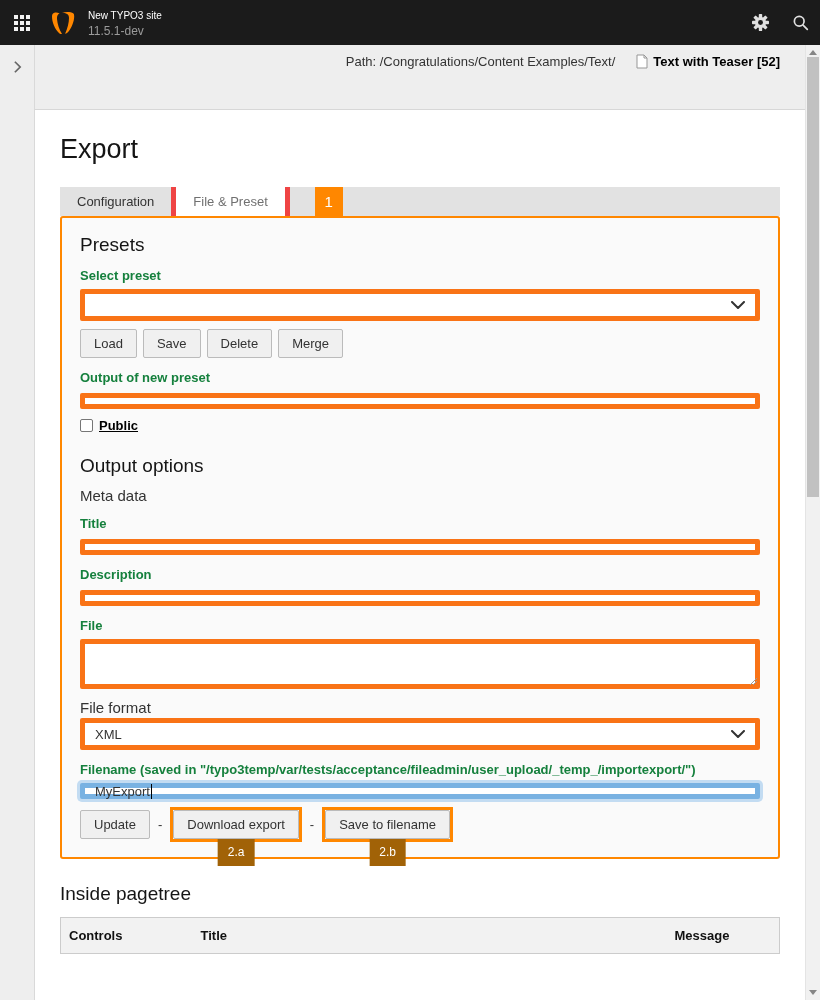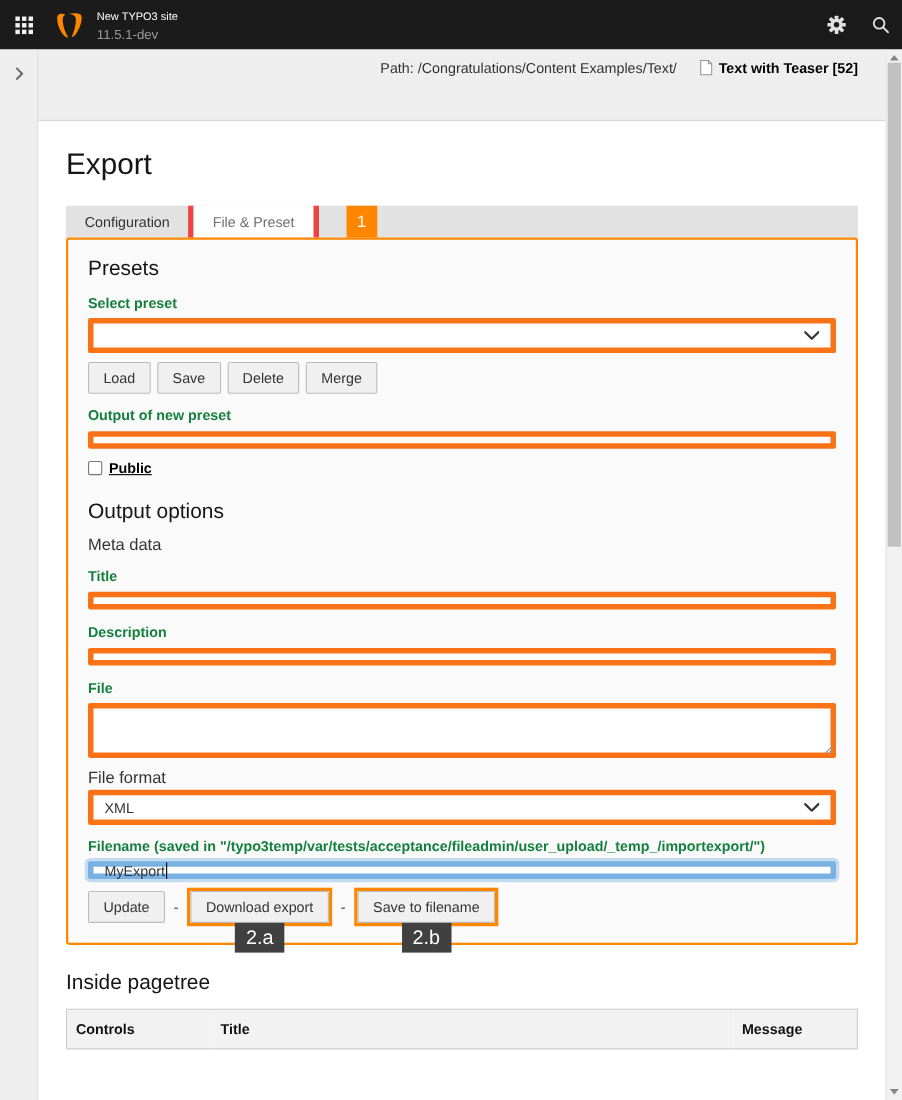--- a/index.html
+++ b/index.html
@@ -55,21 +55,21 @@
   .btnrow { display:flex; gap:6px; margin-top:8px; align-items:flex-end; }
   .btn { display:inline-block; background:#f0f0f0; border:1px solid #bbbbbb; border-radius:2px; padding:6px 13px; font-size:13px; color:#333; cursor:pointer; white-space:nowrap; font-family:"Liberation Sans", sans-serif; }
   .chkrow { display:flex; align-items:center; gap:6px; margin-top:9px; }
   .chk { width:13px; height:13px; border:1px solid #767676; border-radius:2px; background:#fff; cursor:pointer; }
   .chklbl { font-size:13px; font-weight:bold; color:#000;text-decoration:underline; }
   .txt.focused { border-color:#79b2e2; box-shadow:0 0 0 3px #c3dcf2; display:flex; align-items:center; }
   .caret { display:inline-block; width:1px; height:15px; background:#000; margin-left:1px; }
   .actions { display:flex; align-items:center; gap:8px; margin-top:8px; }
   .dash { font-size:13px; color:#333; }
   .annot-wrap { border:3px solid #ff8700; display:inline-block; position:relative; }
-  .annot-badge { position:absolute; top:100%; left:50%; transform:translateX(-50%); background:#404040; color:#fff; font-size:18px; line-height:27px; padding:0 10px; white-space:nowrap; z-index:6; }
+  .annot-badge { position:absolute; top:100%; left:50%; transform:translateX(-50%); background:#a16207; color:#fff; font-size:12px; line-height:27px; padding:0 10px; white-space:nowrap; z-index:6; }
 
   
   h2.pagetree-h { margin:24px 0 12px; }
   table.grid { width:100%; border-collapse:collapse; font-size:13px; border:1px solid #cccccc; }
   table.grid th { background:#f2f2f2; font-weight:bold; color:#111; text-align:left; padding:10px 8px; border-bottom:1px solid #cccccc; }
   th.col-controls { width:132px; }
   th.col-message { width:113px; }
 
   
   .scrollbar { width:15px; background:#f1f1f1; border-left:1px solid #e4e4e4; position:relative; }

